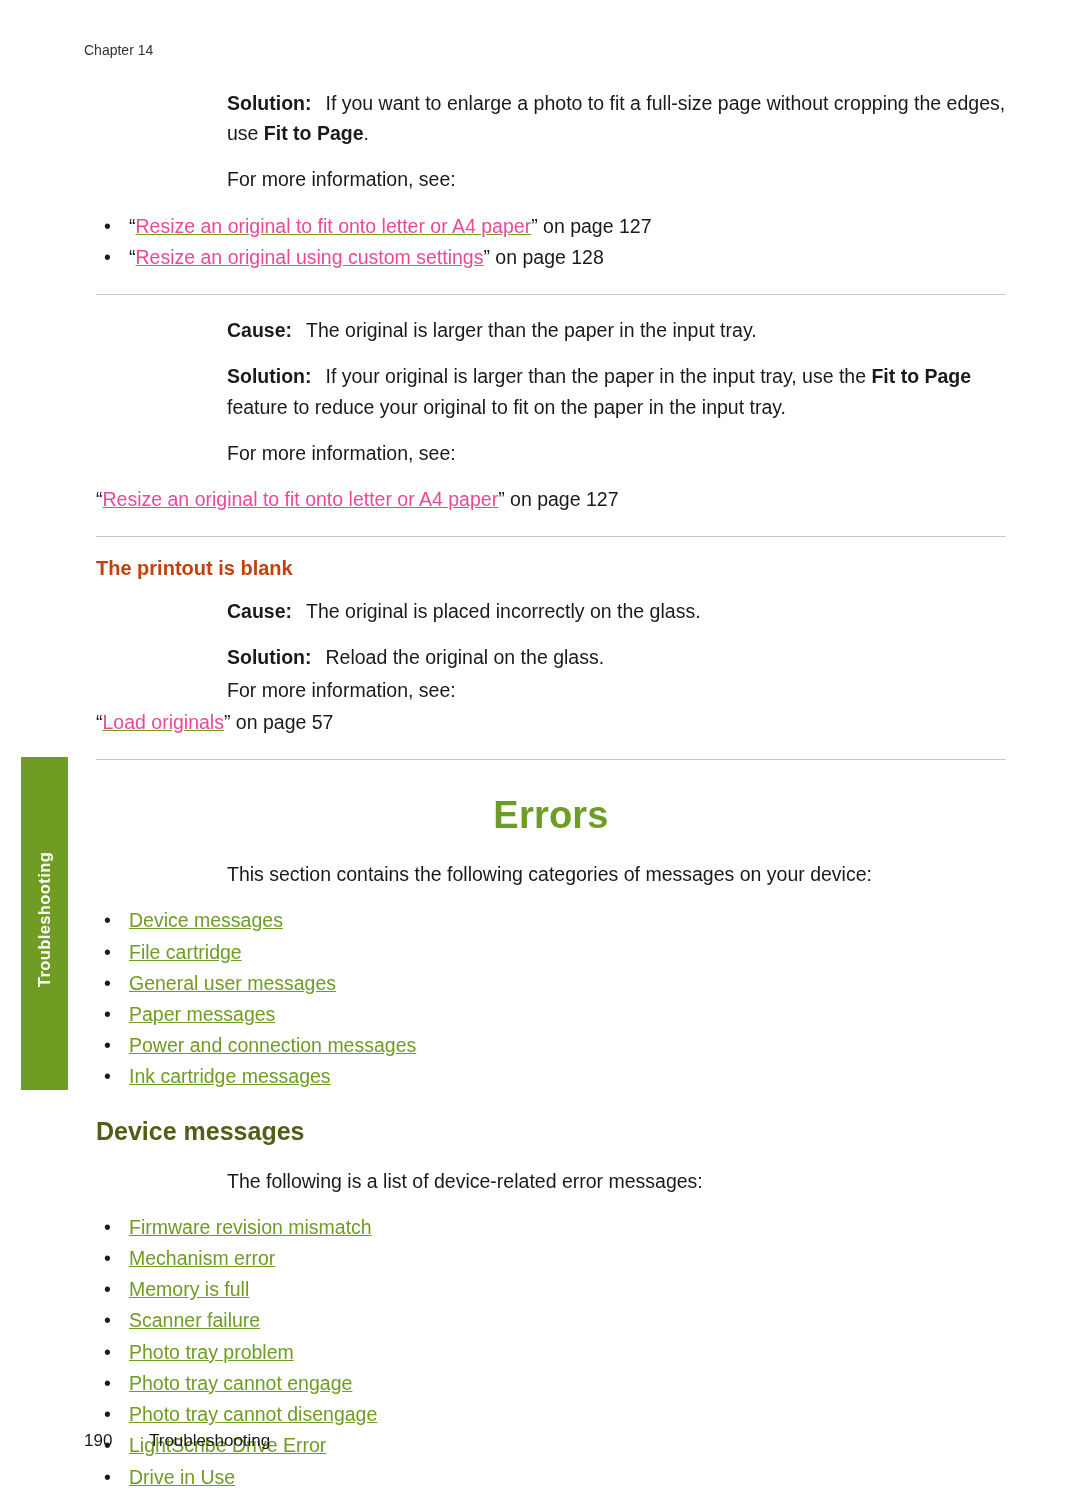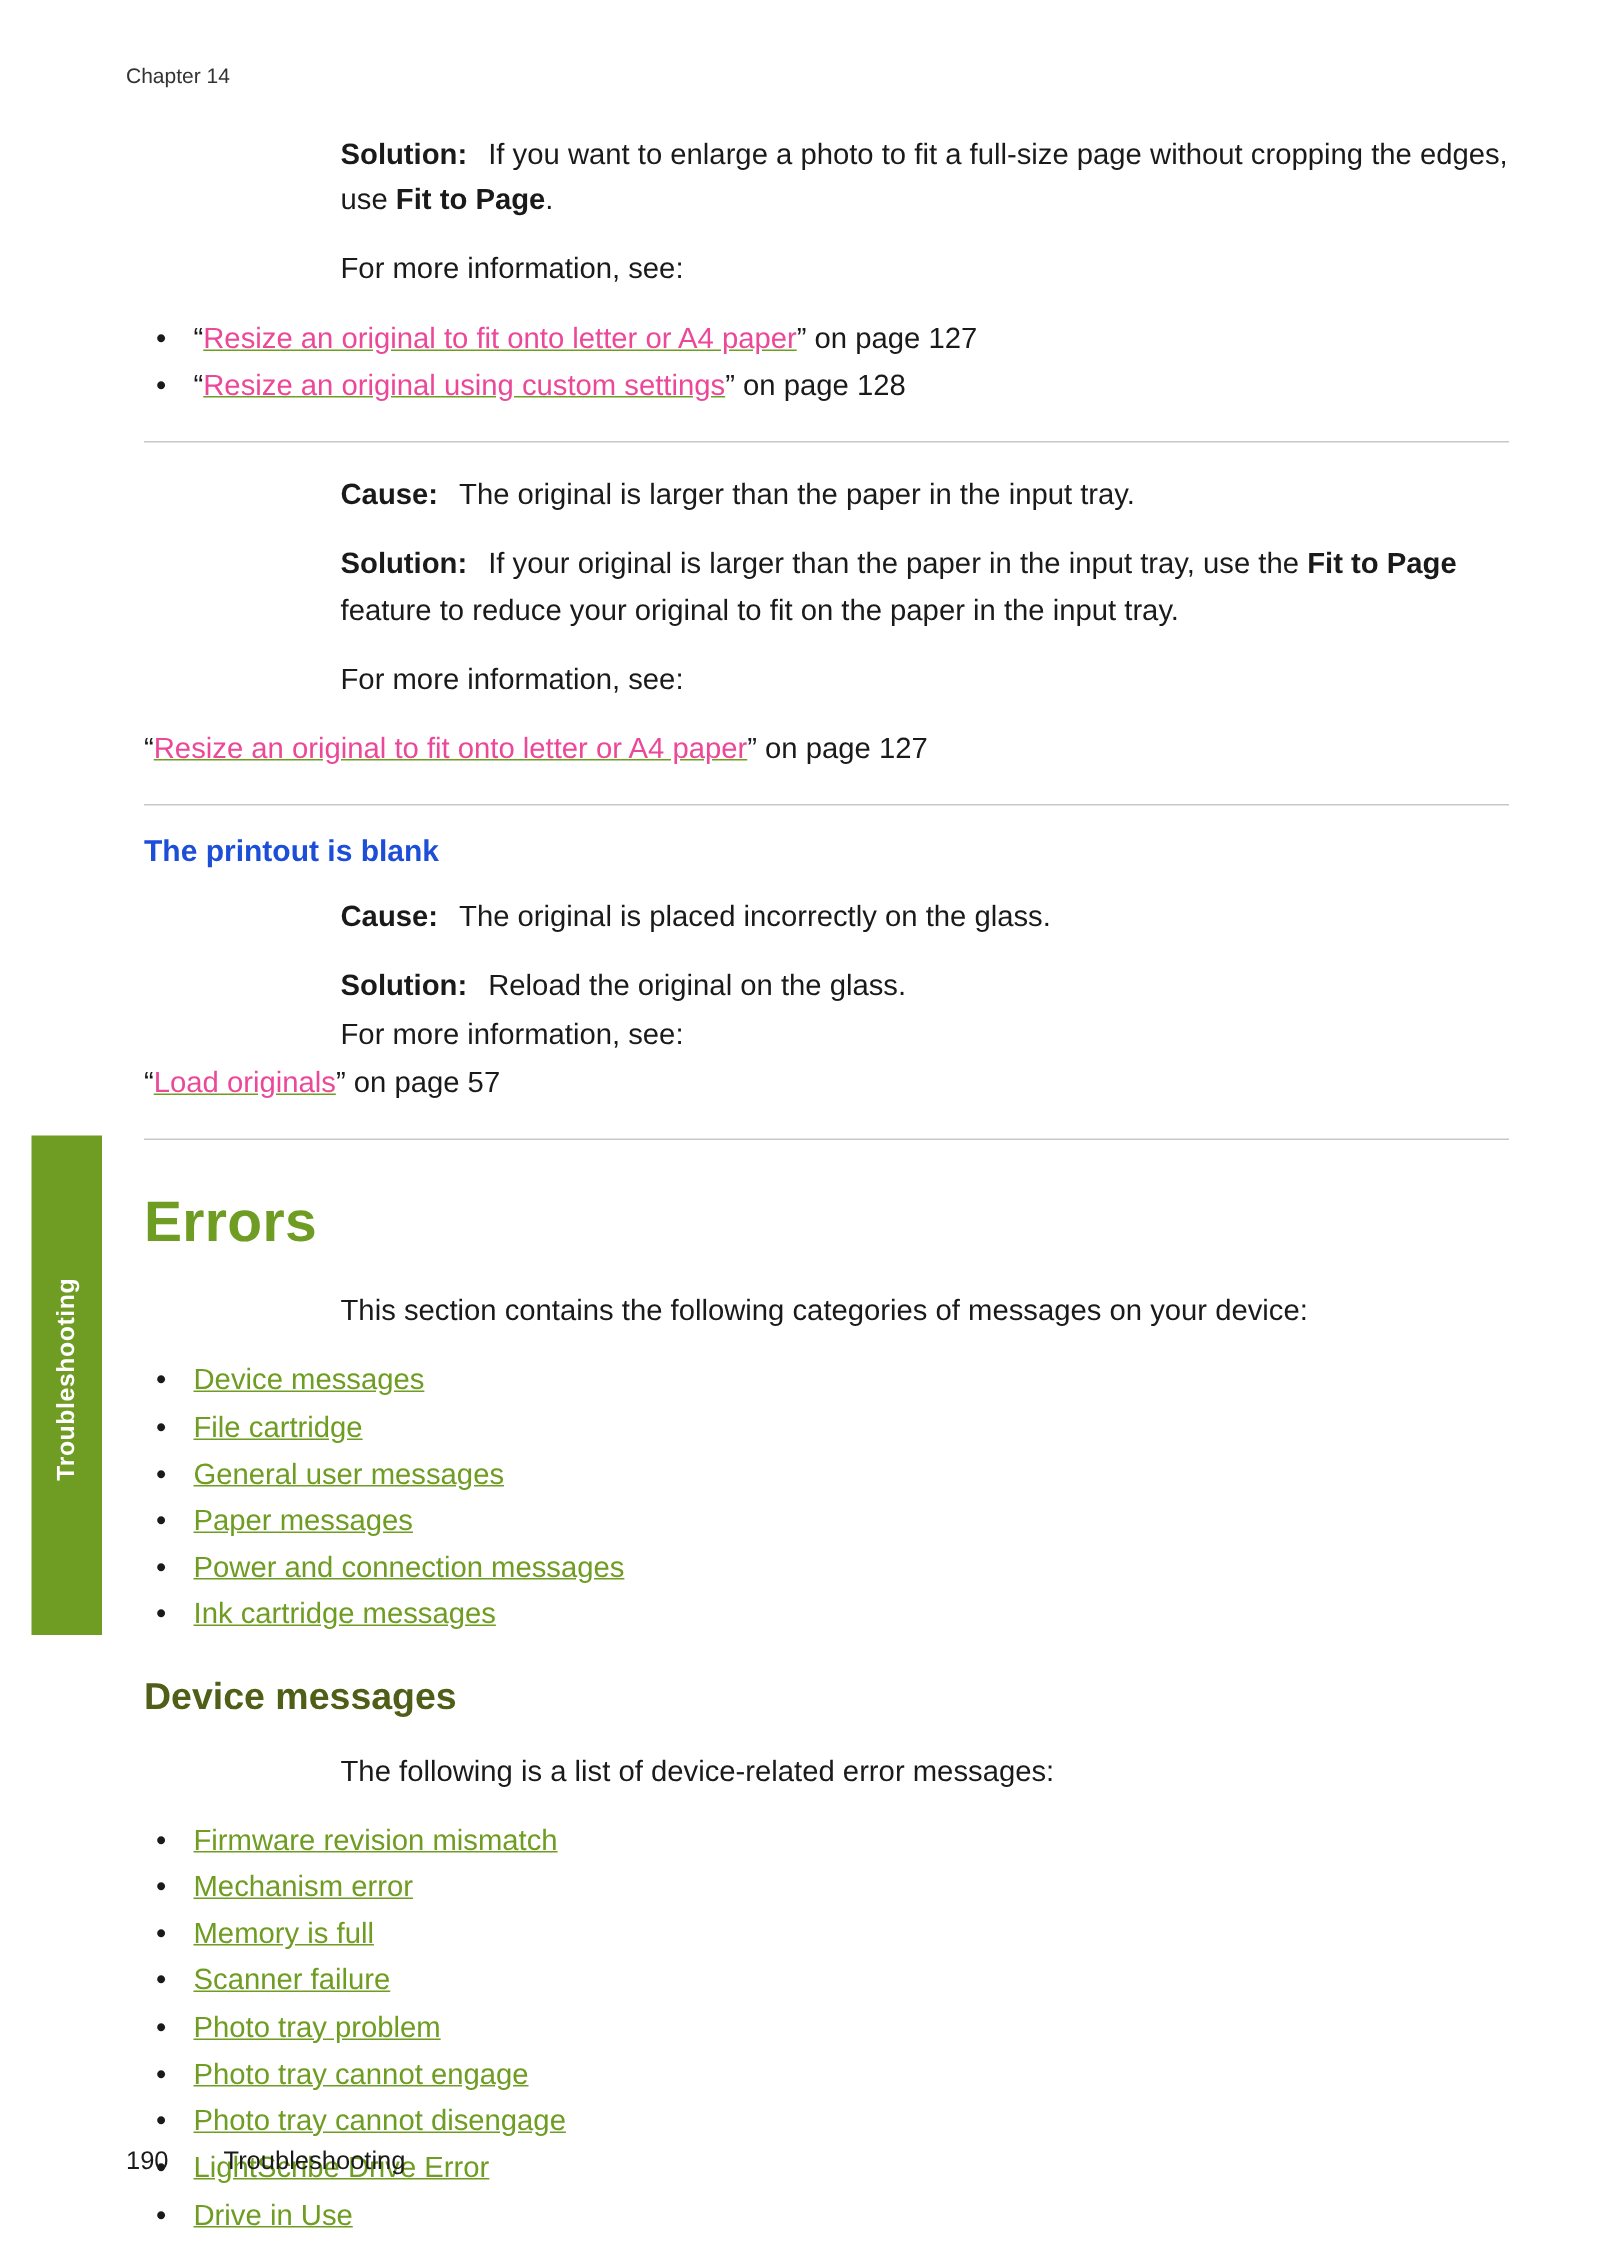--- a/index.html
+++ b/index.html
@@ -86,28 +86,29 @@
     border-top: 1px solid #c8c8c8;
     margin: 22px 0 20px 0;
   }
   .hr.full {
     margin-left: 0;
   }
   h3.sub-head {
     margin: 0 0 16px 0;
     font-size: 20px;
     font-weight: bold;
-    color: #1d4ed8;
+    color: #c2410c;
   }
   h1.chapter-title {
     margin: 0;
     font-size: 38px;
     font-weight: bold;
     color: #6f9c22;
     letter-spacing: 0.2px;
+    text-align: center;
   }
   h2.section-title {
     margin: 0;
     font-size: 25px;
     font-weight: bold;
     color: #4f5f17;
   }
   .tab {
     position: absolute;
     left: 21px;

